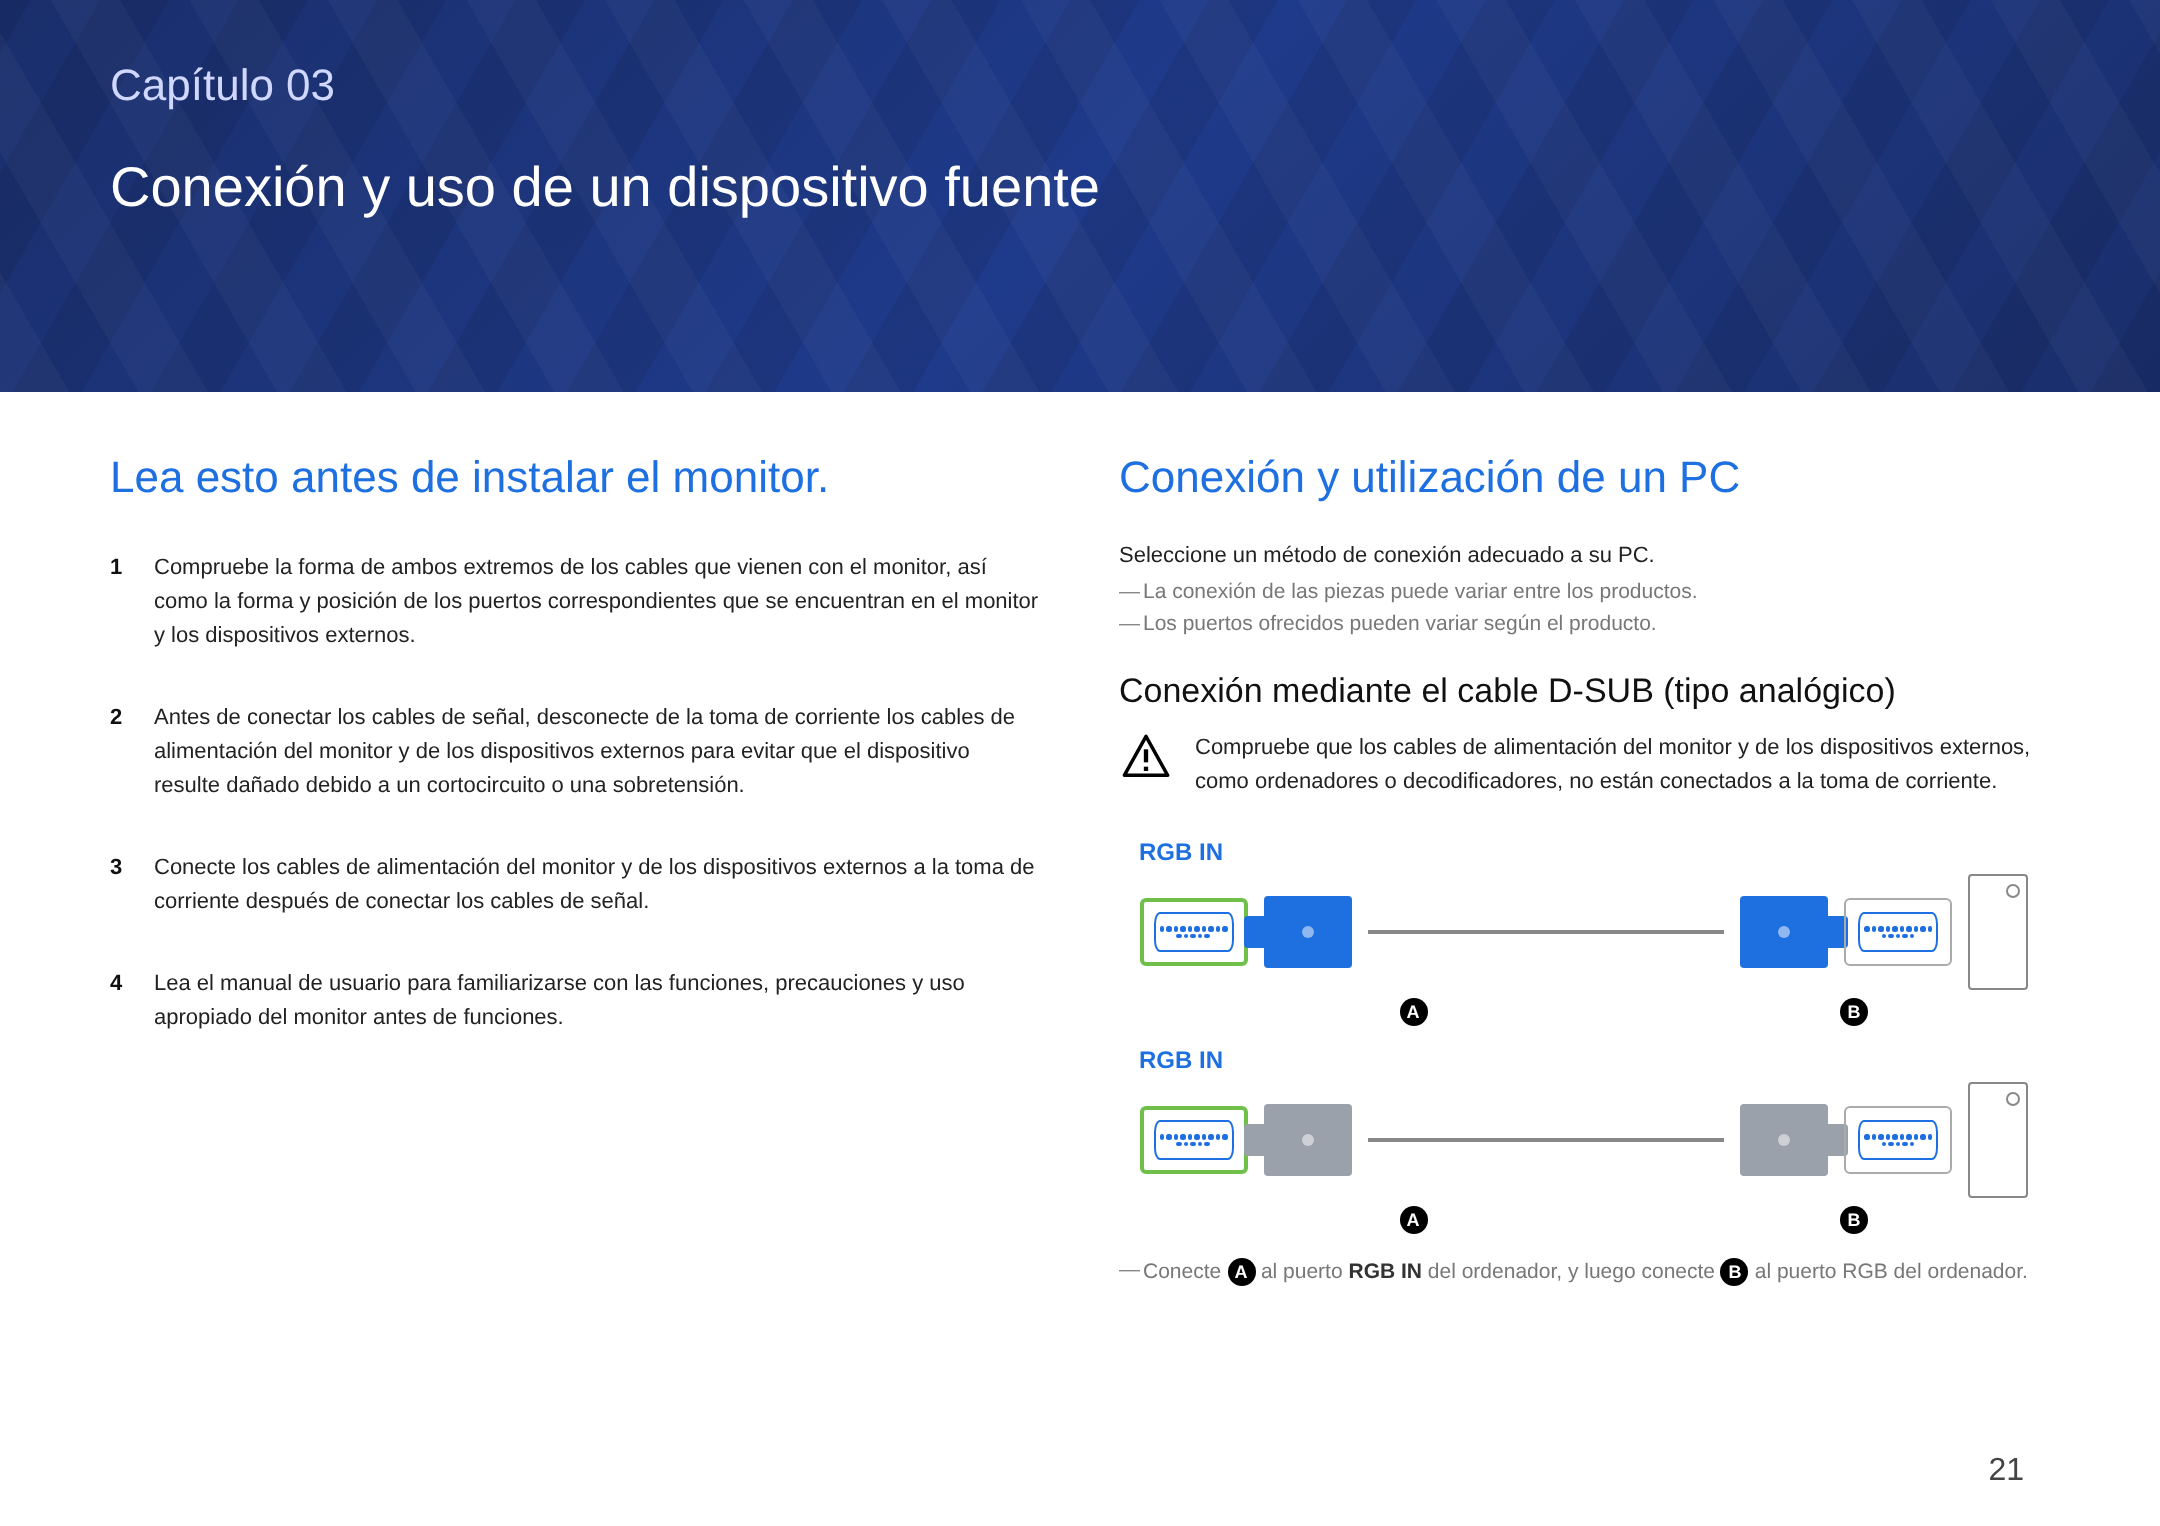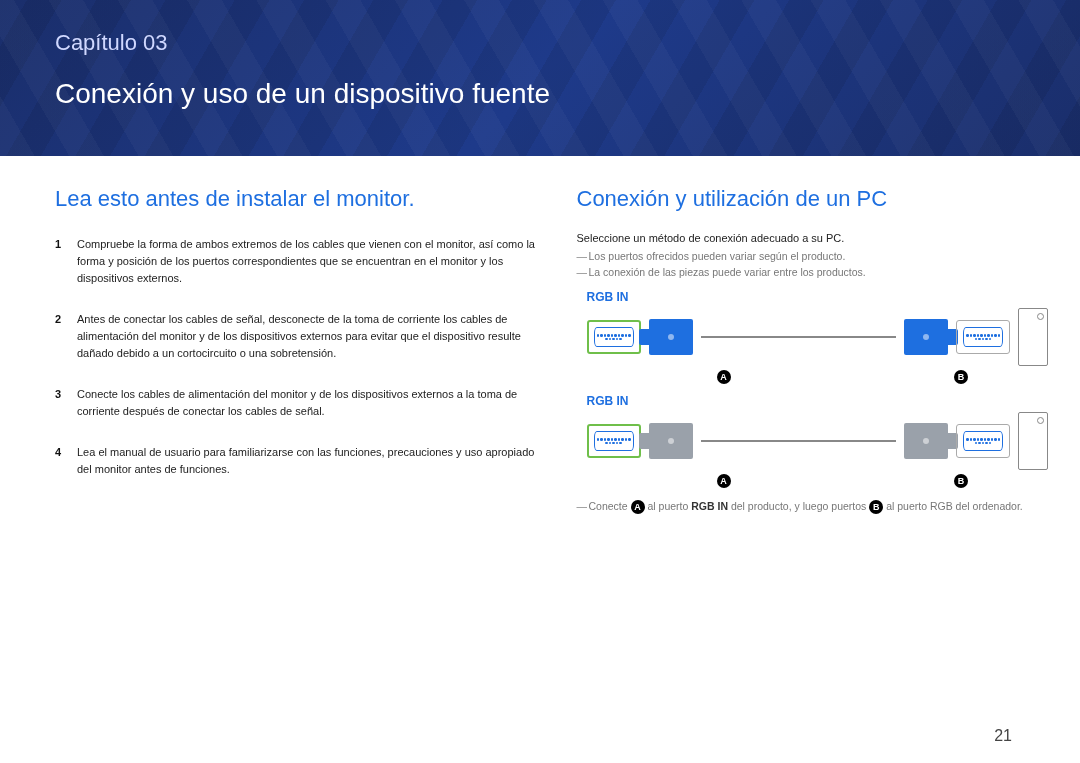--- a/index.html
+++ b/index.html
@@ -6,41 +6,41 @@
   body {
     font-family: Arial, Helvetica, sans-serif;
     width: 1080px;
     height: 763px;
     background: #fff;
     position: relative;
     overflow: hidden;
   }
   .hero {
     width: 100%;
-    height: 156px;
+    height: 196px;
     background: linear-gradient(135deg, #1a2e6b 0%, #1e3a8a 50%, #1a2e6b 100%);
     background-color: #1a2e8a;
     position: relative;
     padding: 30px 55px 12px 55px;
     color: #fff;
     overflow: hidden;
   }
   .hero::before {
     content:"";
     position:absolute; inset:0;
     background:
       repeating-linear-gradient(60deg, rgba(255,255,255,0.03) 0 30px, transparent 30px 60px),
       repeating-linear-gradient(-60deg, rgba(0,0,0,0.08) 0 30px, transparent 30px 60px);
     pointer-events:none;
   }
   .chapter-kicker { font-size: 22px; font-weight: 300; color:#d0d8ff; position:relative;}
   .chapter-title  { font-size: 28px; font-weight: 300; margin-top: 22px; position:relative;}
   .content {
     display: flex;
-    padding: 30px 22px 0 55px;
+    padding: 30px 56px 0 55px;
     gap: 40px;
     justify-content: flex-end;
   }
   .col { flex: 1 1 0; min-width:0;}
   h2 {
     color: #1e6fe0;
     font-weight: 400;
     font-size: 22px;
     margin-bottom: 18px;
   }
@@ -145,24 +145,33 @@
       <li>Compruebe la forma de ambos extremos de los cables que vienen con el monitor, así como la forma y posición de los puertos correspondientes que se encuentran en el monitor y los dispositivos externos.</li>
       <li>Antes de conectar los cables de señal, desconecte de la toma de corriente los cables de alimentación del monitor y de los dispositivos externos para evitar que el dispositivo resulte dañado debido a un cortocircuito o una sobretensión.</li>
       <li>Conecte los cables de alimentación del monitor y de los dispositivos externos a la toma de corriente después de conectar los cables de señal.</li>
       <li>Lea el manual de usuario para familiarizarse con las funciones, precauciones y uso apropiado del monitor antes de funciones.</li>
     </ol>
   </div>
 
   <div class="col">
     <h2>Conexión y utilización de un PC</h2>
     <p class="intro">Seleccione un método de conexión adecuado a su PC.</p>
+    <p class="note">La conexión de las piezas puede variar entre los productos.</p>
     <p class="note">Los puertos ofrecidos pueden variar según el producto.</p>
-    <p class="note">La conexión de las piezas puede variar entre los productos.</p>
-
-
+
+    <h3>Conexión mediante el cable D-SUB (tipo analógico)</h3>
+
+    <div class="warning-box">
+      <svg width="26" height="26" viewBox="0 0 24 24">
+        <path d="M12 2 L22 20 L2 20 Z" fill="none" stroke="#000" stroke-width="1.6" stroke-linejoin="round"></path>
+        <rect x="11" y="8" width="2" height="6" fill="#000"></rect>
+        <rect x="11" y="16" width="2" height="2" fill="#000"></rect>
+      </svg>
+      <div class="txt">Compruebe que los cables de alimentación del monitor y de los dispositivos externos, como ordenadores o decodificadores, no están conectados a la toma de corriente.</div>
+    </div>
 
     <div class="diagram-block">
       <div class="port-label">RGB IN</div>
       <div class="diagram">
         <div class="vga-port">
           <div class="vga-face">
               <span></span>
               <span></span>
               <span></span>
               <span></span>
@@ -267,21 +276,21 @@
         <span class="ab-badge">A</span>
         <span class="ab-badge">B</span>
       </div>
     </div>
 
     <p class="footnote">
       <span>Conecte </span>
       <span class="ab-badge">A</span>
       <span> al puerto </span>
       <b>RGB IN</b>
-      <span> del producto, y luego puertos </span>
+      <span> del ordenador, y luego conecte </span>
       <span class="ab-badge">B</span>
       <span> al puerto RGB del ordenador.</span>
     </p>
 
   </div>
 </div>
 
 <div class="pagenum">21</div>
 
 </body></html>

